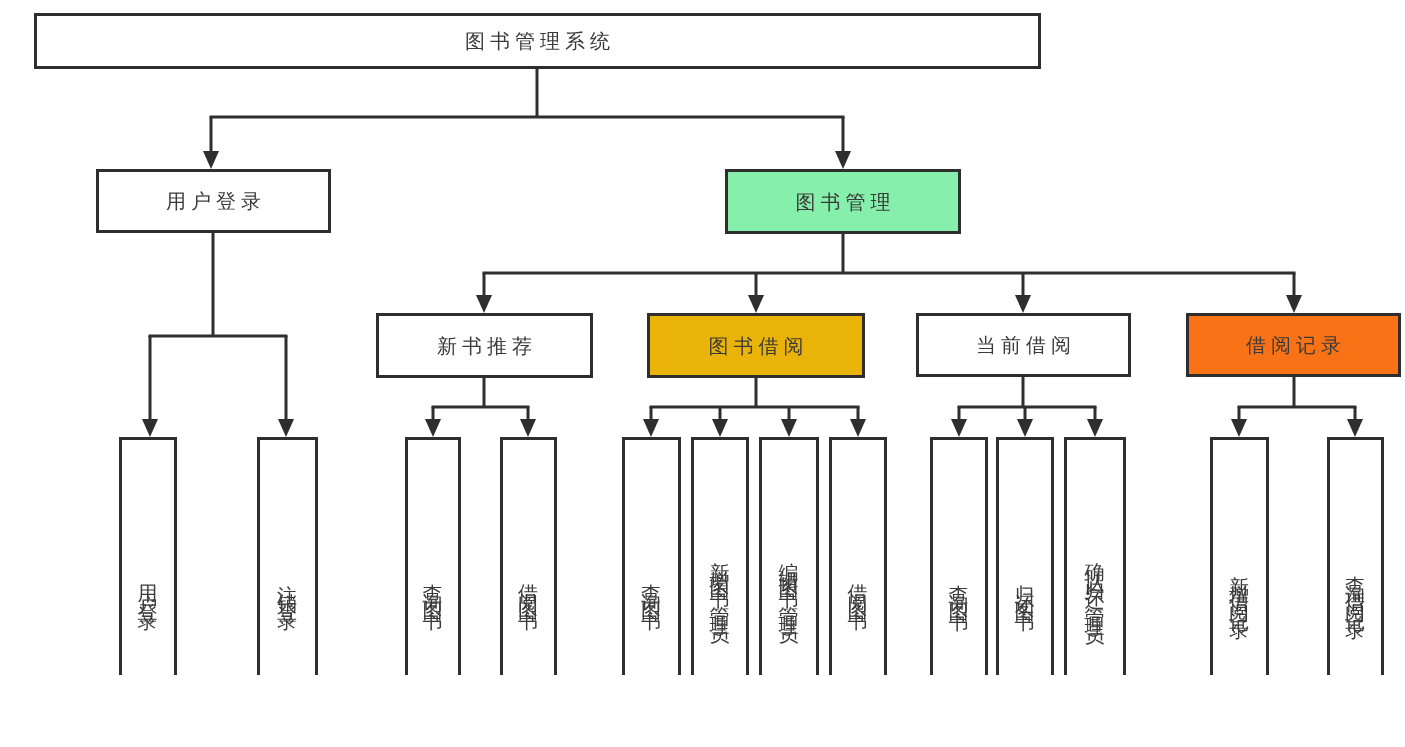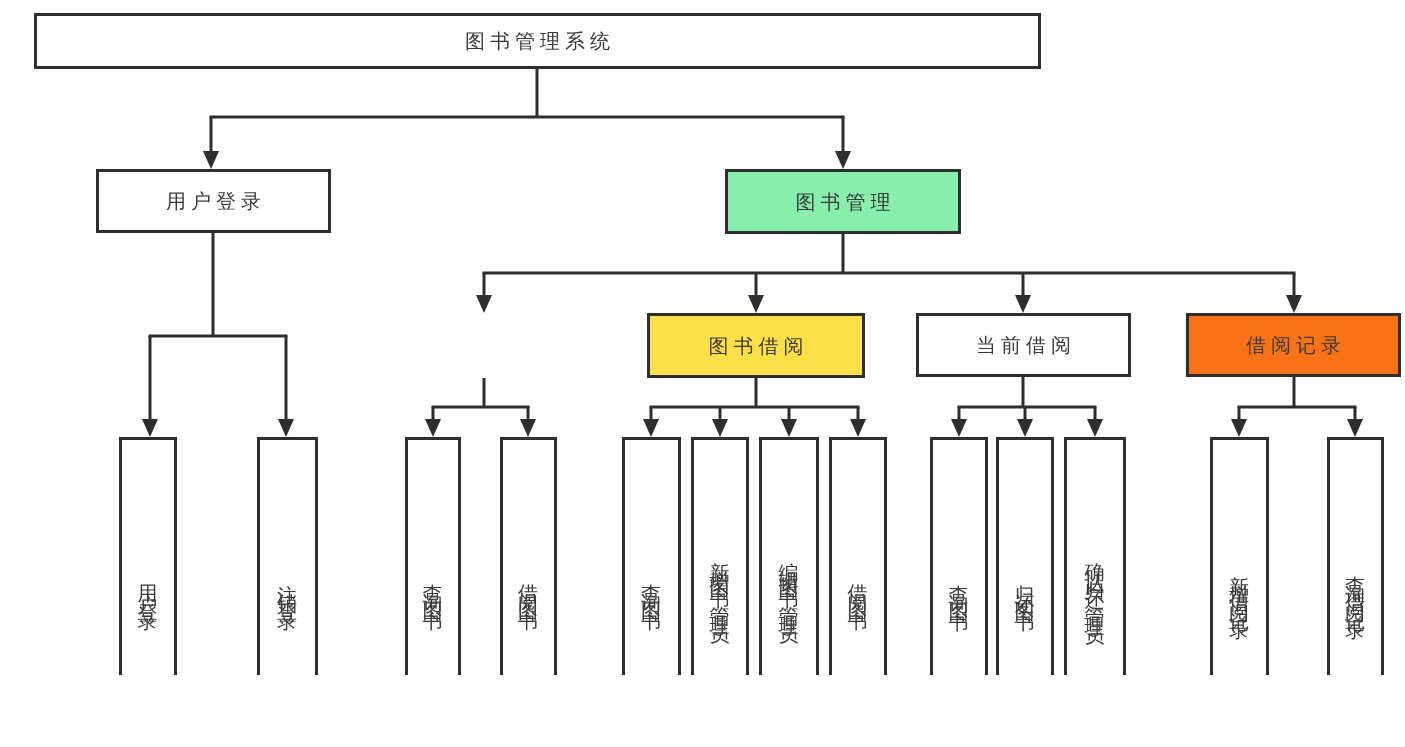--- a/index.html
+++ b/index.html
@@ -128,21 +128,24 @@
   <div id="nodes">
       <div class="node h" style="left: 20px; top: 13px; width: 1007px; height: 56px; border-color: rgb(46, 46, 46); background: rgb(255, 255, 255); color: rgb(58, 58, 58);">
         <span>图书管理系统</span>
       </div>
       <div class="node h" style="left: 82px; top: 169px; width: 235px; height: 64px; border-color: rgb(46, 46, 46); background: rgb(255, 255, 255); color: rgb(58, 58, 58);">
         <span>用户登录</span>
       </div>
       <div class="node h" style="left: 711px; top: 169px; width: 236px; height: 65px; border-color: rgb(46, 46, 46); background: #86efac; color: rgb(58, 58, 58);">
         <span>图书管理</span>
       </div>
-      <div class="node h" style="left: 633px; top: 313px; width: 218px; height: 65px; border-color: rgb(46, 46, 46); background: #fde047; color: rgb(58, 58, 58);">
+      <div class="node h" style="left: 362px; top: 313px; width: 217px; height: 65px; border-color: rgb(46, 46, 46); background: rgb(255, 255, 255); color: rgb(58, 58, 58);">
+        <span>新书推荐</span>
+      </div>
+      <div class="node h" style="left: 633px; top: 313px; width: 218px; height: 65px; border-color: rgb(46, 46, 46); background: #eab308; color: rgb(58, 58, 58);">
         <span>图书借阅</span>
       </div>
       <div class="node h" style="left: 902px; top: 313px; width: 215px; height: 64px; border-color: rgb(46, 46, 46); background: rgb(255, 255, 255); color: rgb(58, 58, 58);">
         <span>当前借阅</span>
       </div>
       <div class="node h" style="left: 1172px; top: 313px; width: 215px; height: 64px; border-color: rgb(46, 46, 46); background: #f97316; color: rgb(58, 58, 58);">
         <span>借阅记录</span>
       </div>
       <div class="node v" style="left: 105px; top: 437px; width: 58px; height: 300px; border-color: rgb(46, 46, 46); background: rgb(255, 255, 255); color: rgb(58, 58, 58);">
         <span>用户登录</span>

